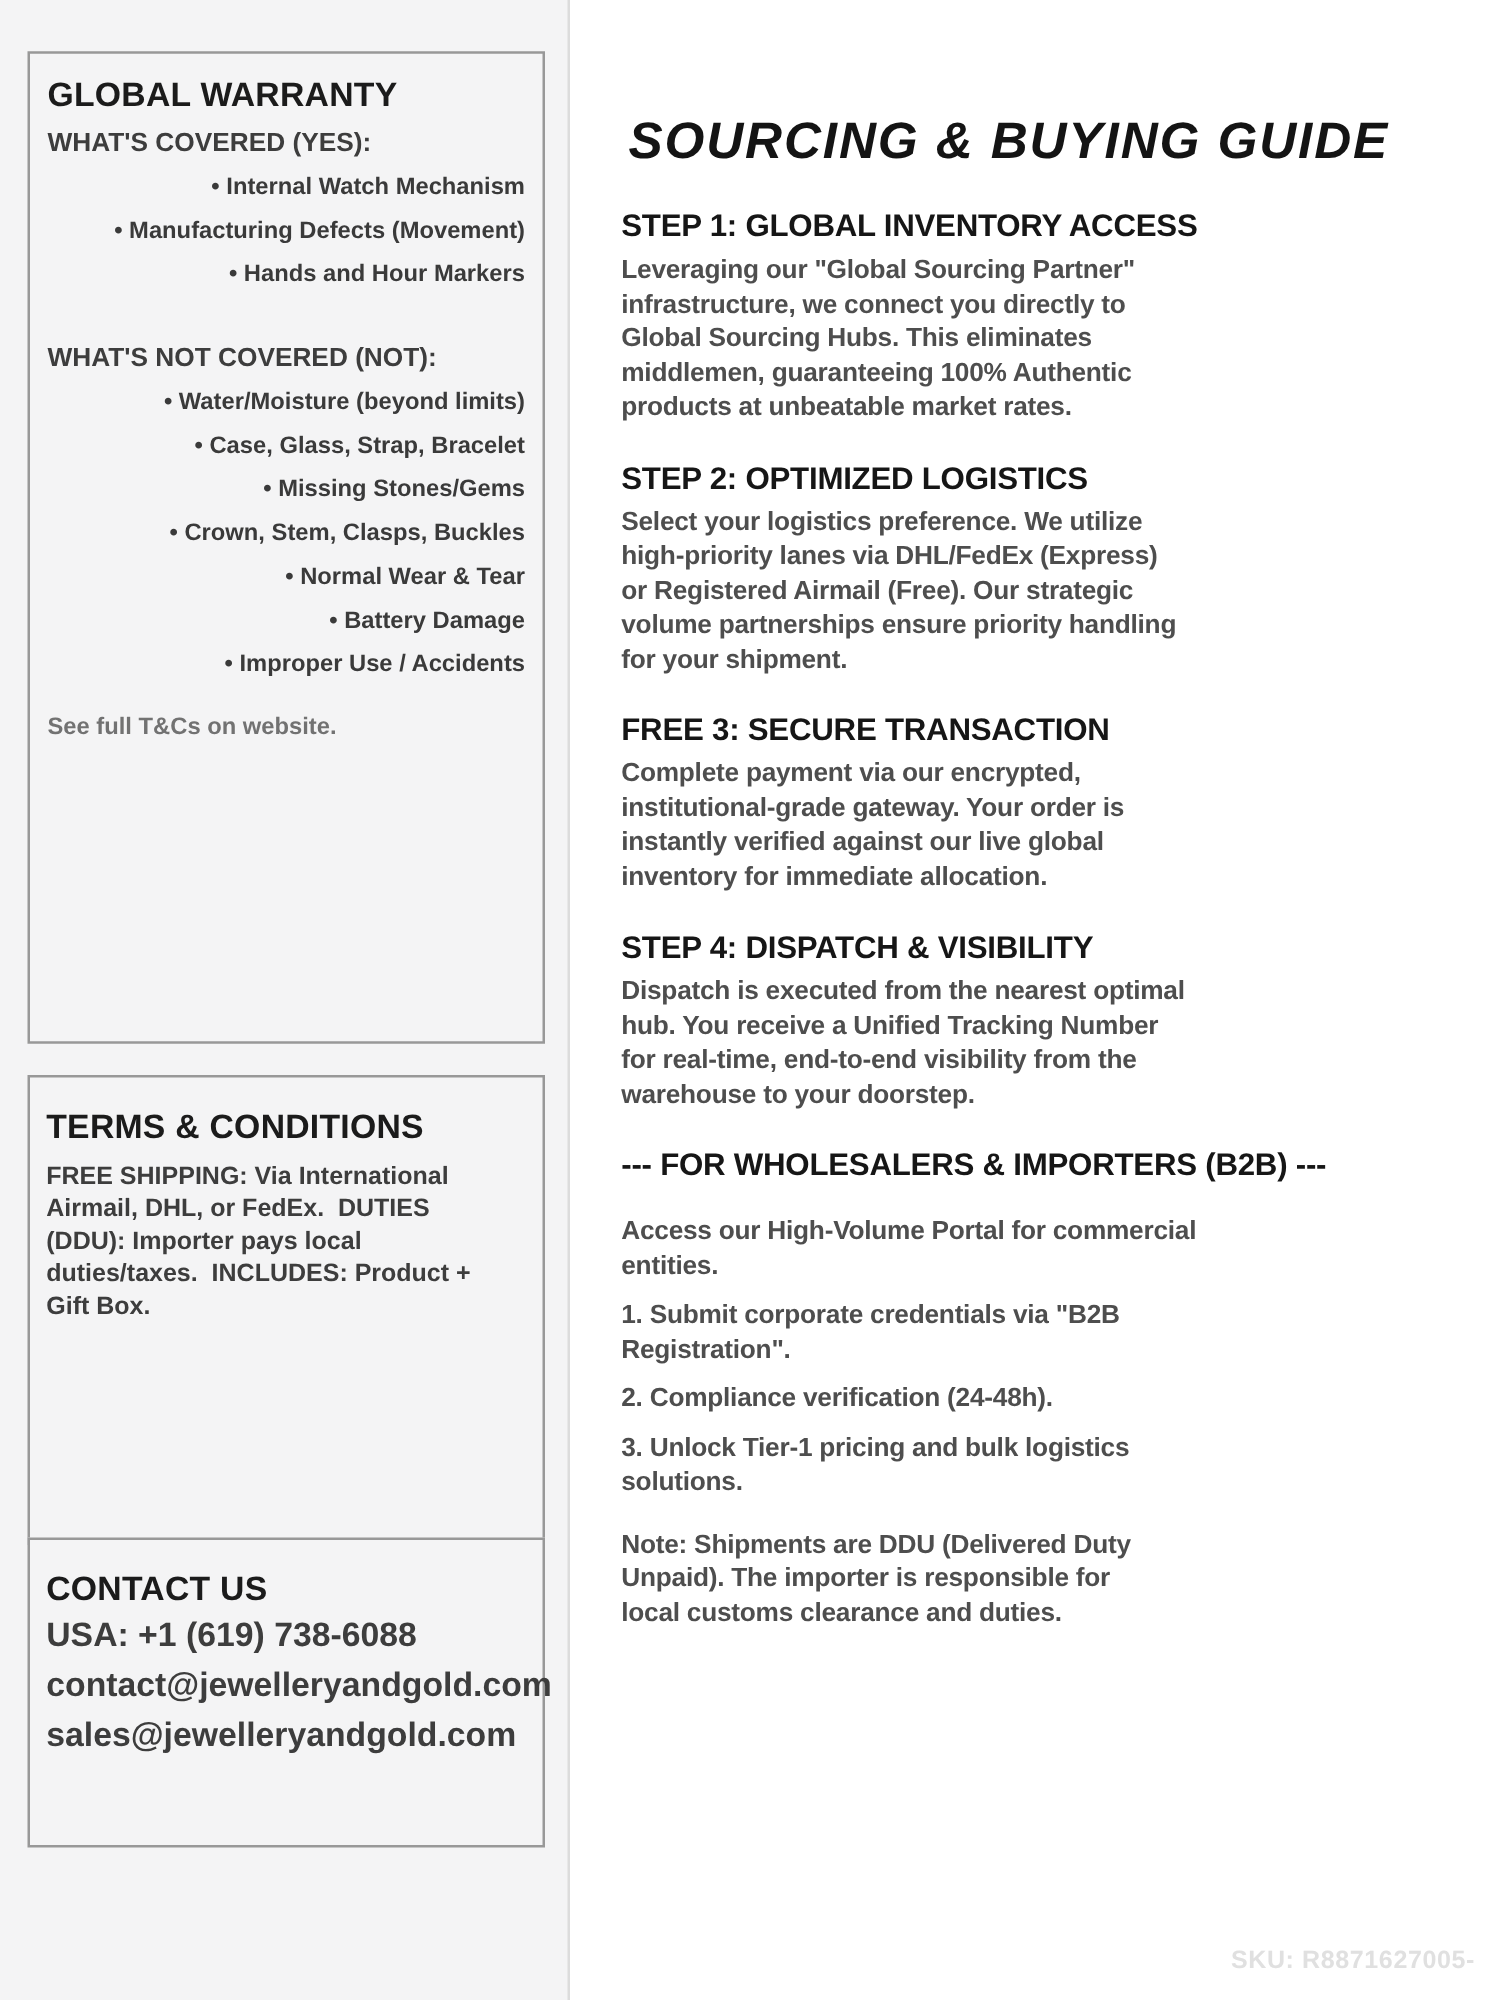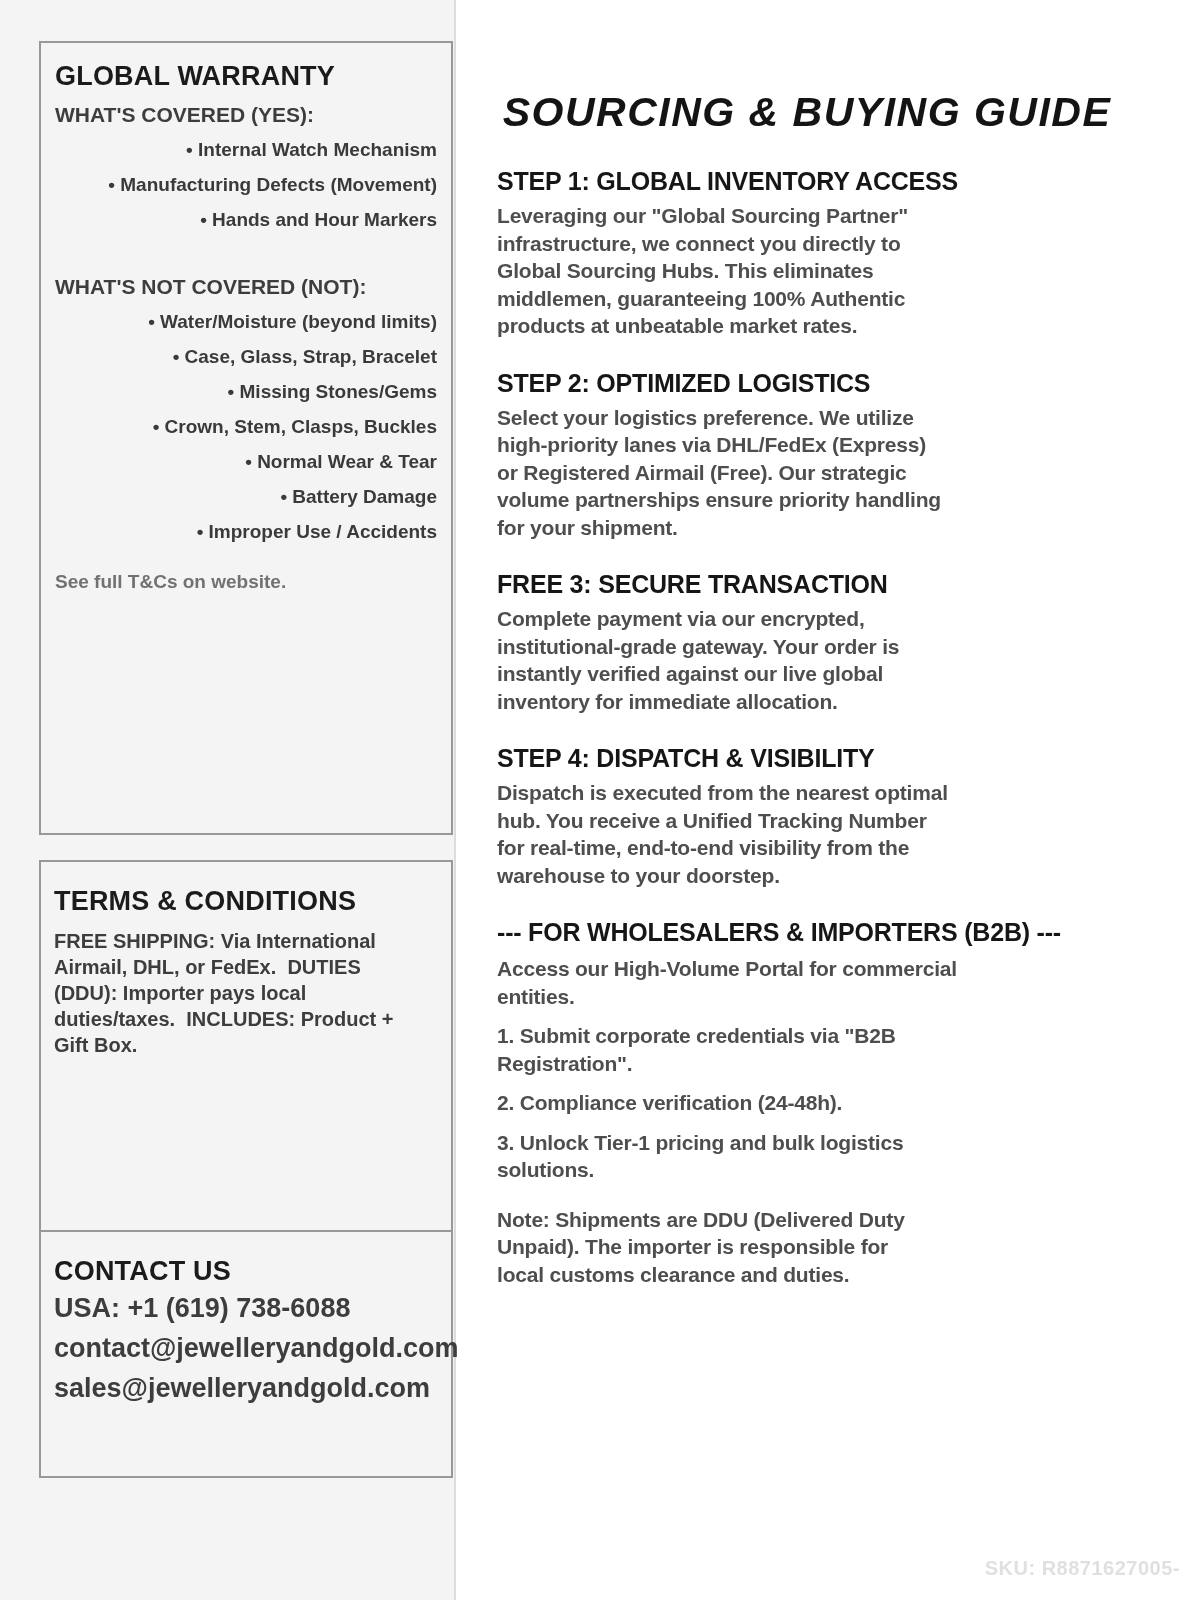--- a/index.html
+++ b/index.html
@@ -13,21 +13,21 @@
 
   
   .sidebar {
     position:absolute; left:0; top:0;
     width:456px; height:1600px;
     background:#f4f4f5;
     border-right:2px solid #dcdcdc;
     box-sizing:border-box;
   }
   .side-box {
-    position:absolute; left:39px; width:414px;
+    position:absolute; left:22px; width:414px;
     border:2px solid #989898;
     box-sizing:border-box;
     background:#f4f4f5;
   }
   .box-warranty { top:41px;  height:794px; padding:18px 14px 0; }
   .box-terms    { top:860px; height:376px; padding:24px 13px 0; }
   .box-contact  { top:1230px;height:248px; padding:24px 13px 0; }
 
   .side-title {
     margin:0 0 12px;
@@ -87,21 +87,21 @@
     font-weight:700; color:#161616;
     letter-spacing:-0.2px;
   }
   .step-body {
     margin:0;
     font-size:21px; line-height:27.5px;
     font-weight:700; color:#4e4e4e;
     letter-spacing:-0.2px;
     white-space:pre-wrap;
   }
-  .b2b-head { margin:0 0 8px; }
+  .b2b-head { margin:0 0 24px; }
   .b2b-p { margin:0 0 12px; }
   .b2b-note { margin-top:22px; }
 
   .sku {
     position:absolute; right:20px; top:1556px;
     font-size:20px; line-height:24px;
     font-weight:700; color:#e0e0e0;
     letter-spacing:0.5px;
   }
 </style>

